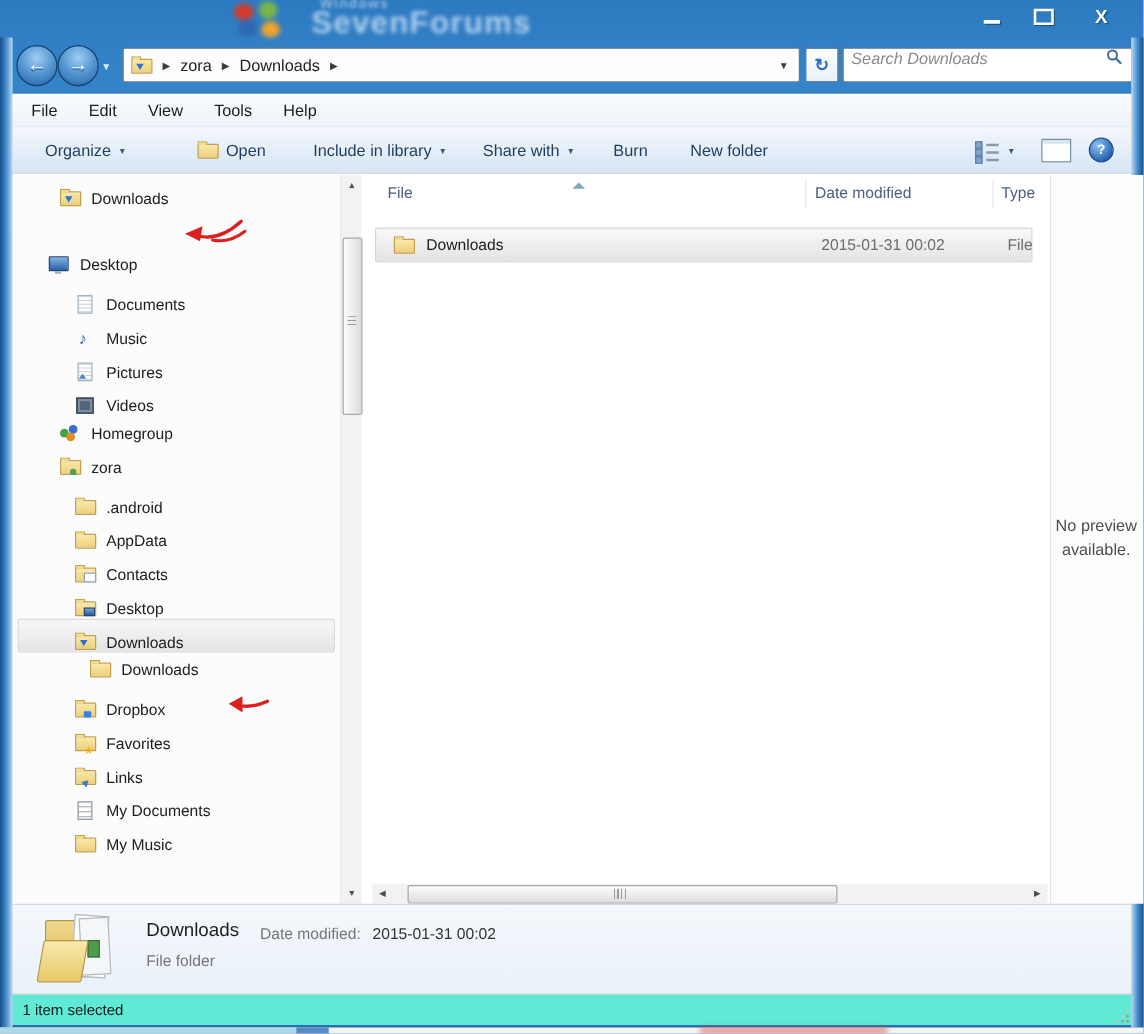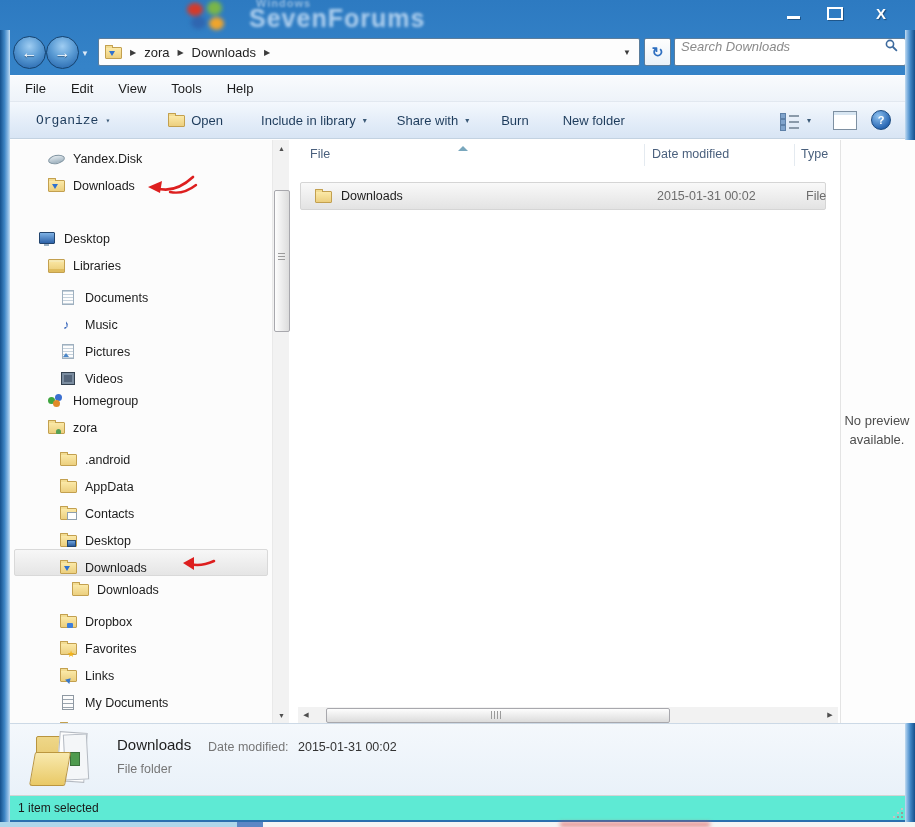--- a/index.html
+++ b/index.html
@@ -224,21 +224,21 @@
 
     <div class="menubar">
       <span class="menuitem">File</span>
       <span class="menuitem">Edit</span>
       <span class="menuitem">View</span>
       <span class="menuitem">Tools</span>
       <span class="menuitem">Help</span>
     </div>
 
     <div class="toolbar">
-      <span class="tbtn" style="margin-left:18px;font-family:Liberation Mono, monospace;">
+      <span class="tbtn" style="margin-left:18px;">
         <span>Organize</span>
         <span class="tb-caret">▾</span>
       </span>
       <span class="tbtn" style="margin-left:42px;">
         <span class="icon">
             <span class="fold"></span>
           </span>
         <span>Open</span>
       </span>
       <span class="tbtn" style="margin-left:22px;">
@@ -274,43 +274,31 @@
           <span class="tb-caret">▾</span>
         </span>
         <span class="pane-ic"></span>
         <span class="help-ic">?</span>
       </span>
     </div>
 
     <div class="sidebar">
       <div class="srow lf">
         <span class="icon">
-            <span class="ydisk"></span>
-          </span>
-        <span>Yandex.Disk</span>
-      </div>
-      <div class="srow lf">
-        <span class="icon">
             <span class="fold"></span>
             <span class="ovl ov-dl"></span>
           </span>
         <span>Downloads</span>
       </div>
       <div class="spacer"></div>
       <div class="srow l0">
         <span class="icon">
             <span class="mon"></span>
           </span>
         <span>Desktop</span>
-      </div>
-      <div class="srow l1">
-        <span class="icon">
-            <span class="lib"></span>
-          </span>
-        <span>Libraries</span>
       </div>
       <div class="srow l2">
         <span class="icon">
             <span class="page"></span>
           </span>
         <span>Documents</span>
       </div>
       <div class="srow l2">
         <span class="icon">
             <span class="ovl ov-note" style="left:3px;bottom:0;font-size:13px;">♪</span>

